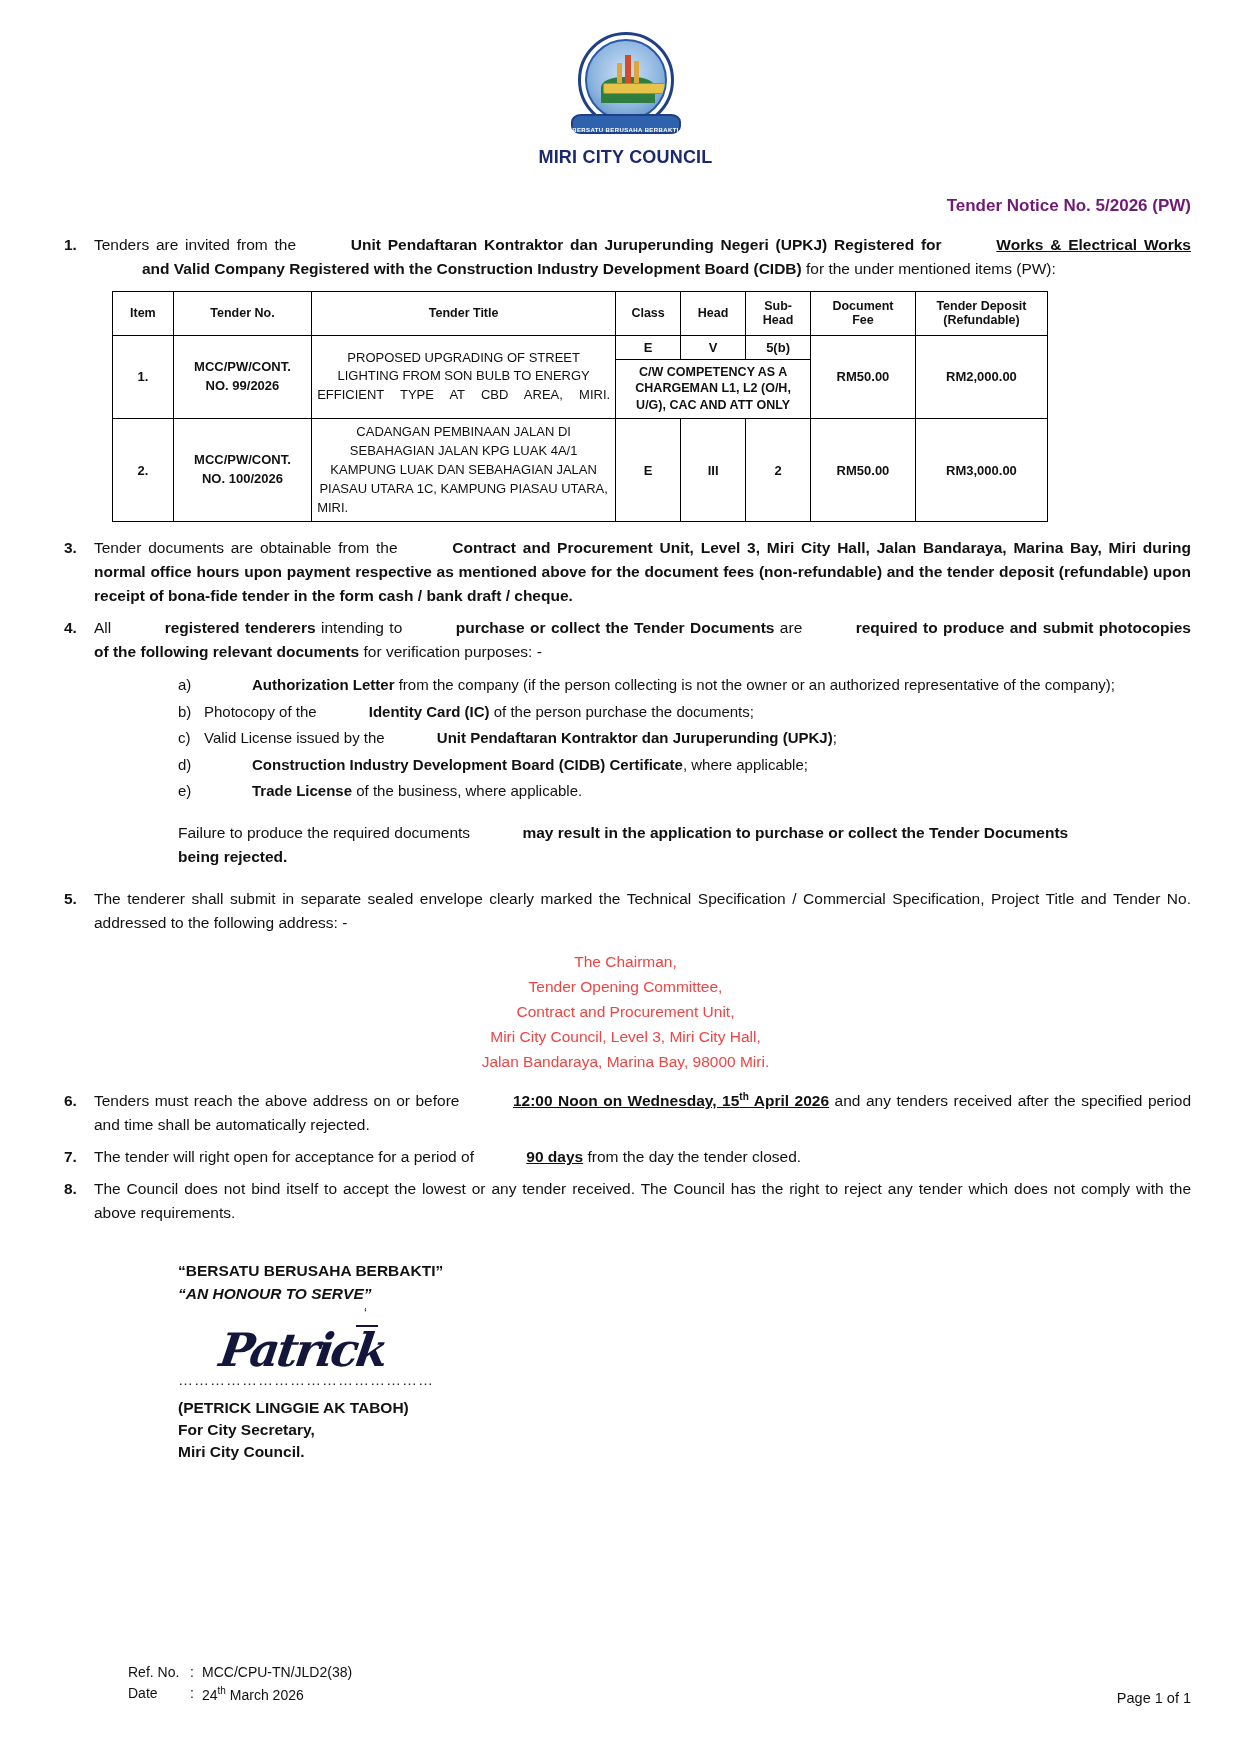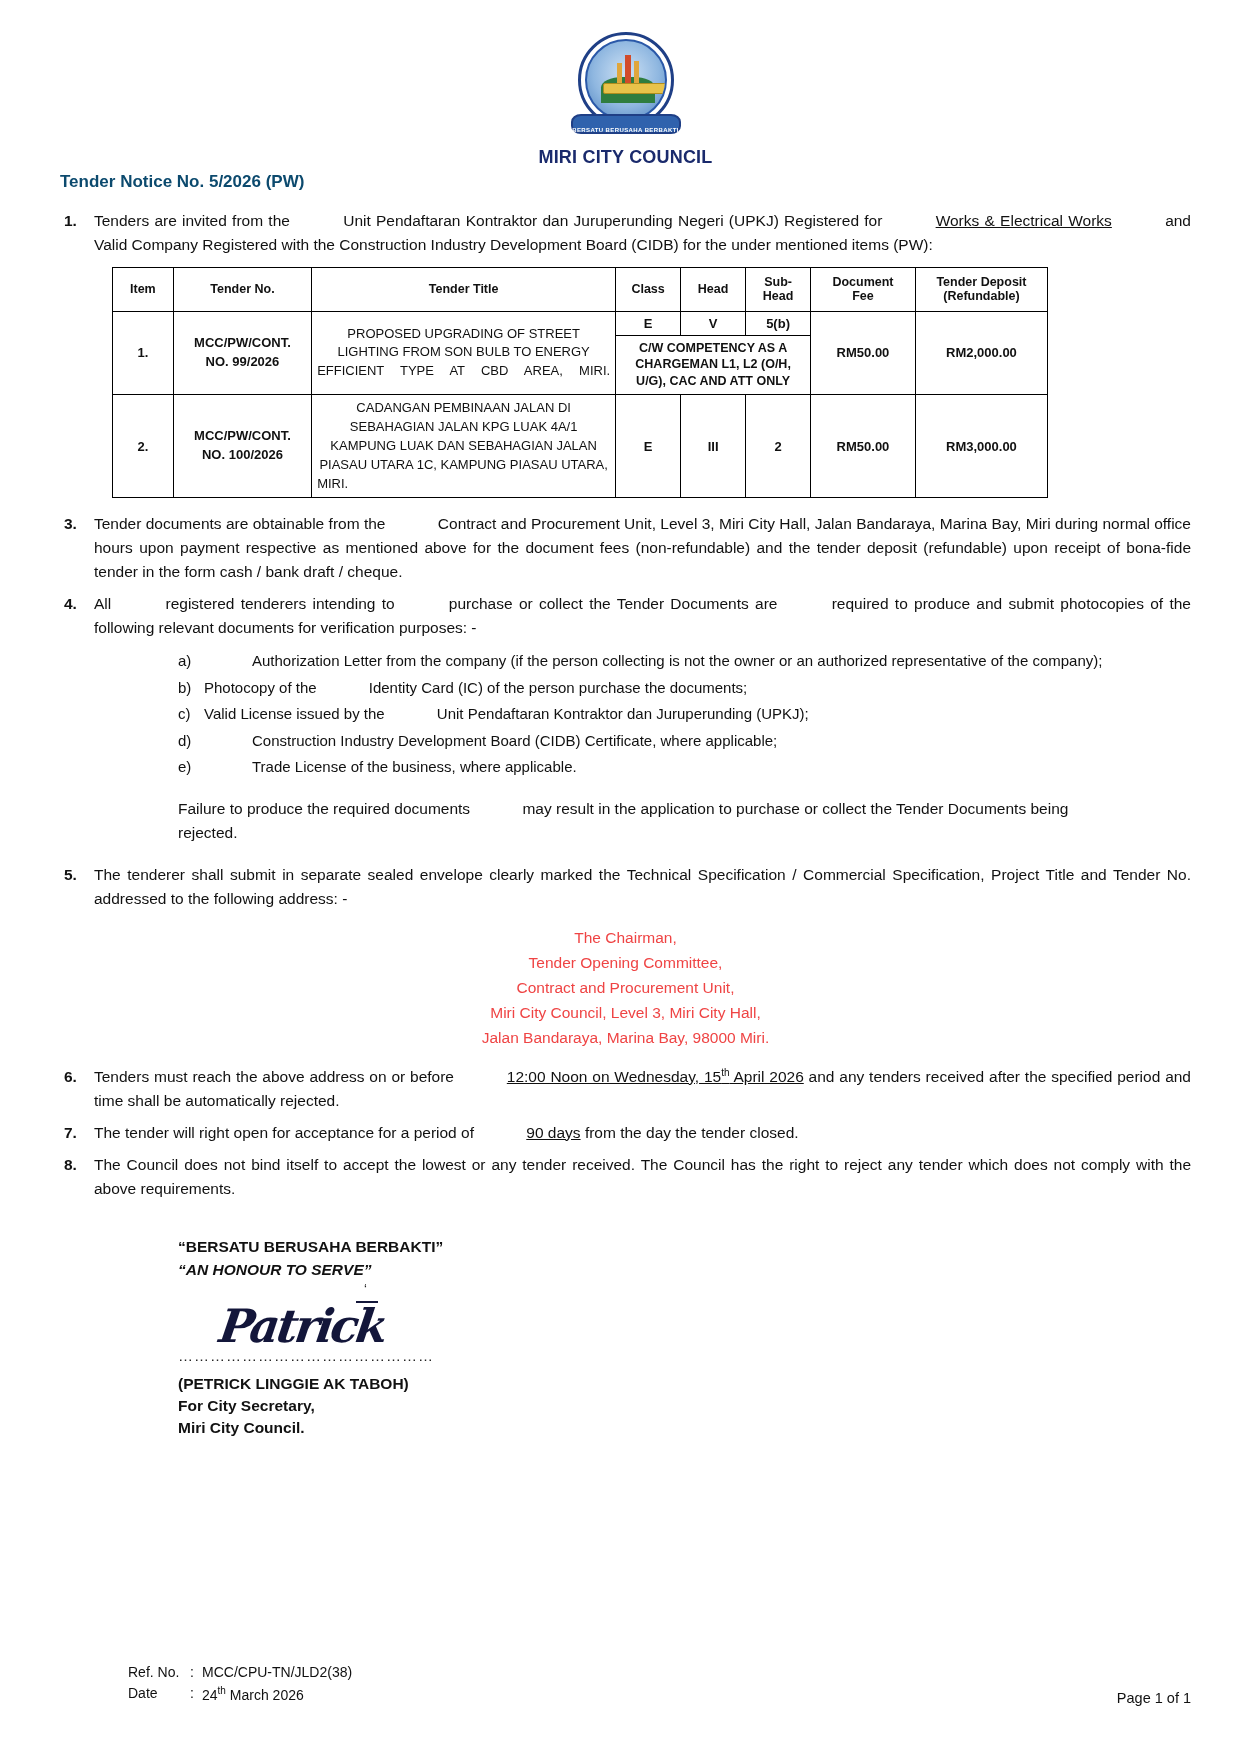--- a/index.html
+++ b/index.html
@@ -105,45 +105,46 @@
   
   .doc-title {
     text-align: center;
     font-size: 18px;
     font-weight: bold;
     color: #1a2a6c;
     letter-spacing: .2px;
     line-height: 1.45;
   }
   .doc-subtitle {
-    text-align: left;
+    text-align: right;
     font-size: 17px;
     font-weight: bold;
-    color: #0c4a6e;
+    color: #701a75;
     line-height: 1.45;
     margin-bottom: 14px;
+    margin-top: 24px;
   }
 
   
   .clause {
     display: flex;
     font-size: 15.5px;
     line-height: 1.55;
     margin-bottom: 8px;
   }
   .clause .num {
     width: 34px;
     flex: 0 0 34px;
     font-weight: bold;
     text-align: left;
     padding-left: 4px;
   }
   .clause .body { flex: 1; text-align: left; }
   .clause.just .body { text-align: justify; }
-  b, .b { font-weight: normal; padding-left: 48px; }
+  b, .b { font-weight: bold; padding-left: 48px; }
   .u { text-decoration: underline; }
   .sup { font-size: 10px; vertical-align: super; }
 
   
   table.tender {
     border-collapse: collapse;
     width: 936px;
     margin: 10px 0 14px 52px;
     font-size: 12.5px;
   }

